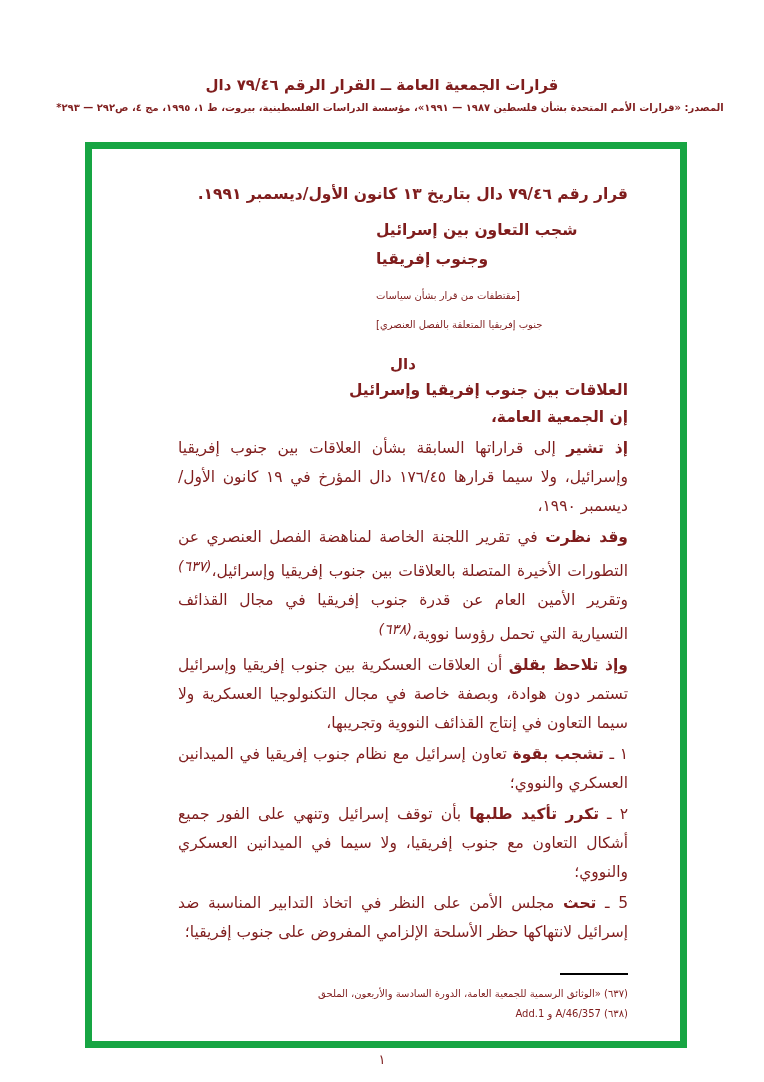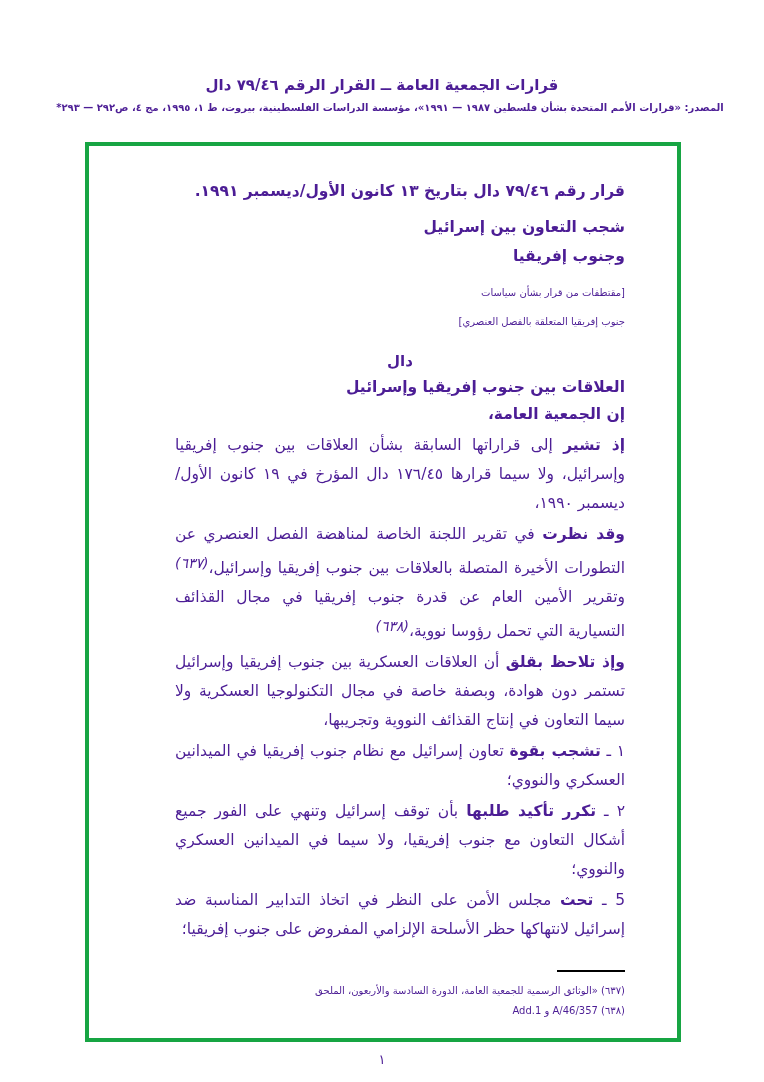--- a/index.html
+++ b/index.html
@@ -1,38 +1,38 @@
 <!DOCTYPE html>
 <html lang="ar" dir="rtl"><head>
 <meta charset="utf-8">
 <style>
   html, body { margin:0; padding:0; background:#ffffff; }
   .page {
     position:relative; width:764px; height:1082px; margin:0 auto;
-    background:#ffffff; color:#4c1d95;
+    background:#ffffff; color:#7f1d1d;
     font-family:"DejaVu Sans", sans-serif; direction:rtl; overflow:hidden;
   }
   .header-title {
     position:absolute; top:76px; left:0; right:0;
     text-align:center; font-size:15px; font-weight:bold; letter-spacing:0.2px;
   }
   .source-line {
     position:absolute; top:102px; left:16px; right:0;
     text-align:center; font-size:10px; font-weight:bold;
   }
   .frame {
     position:absolute; top:142px; left:85px; width:588px; height:892px;
-    border:4px solid #1d4ed8; background:#ffffff;
+    border:7px solid #1d4ed8; background:#ffffff;
   }
   .frame-inner {
     position:absolute; top:0; right:0; bottom:0; left:0;
     padding:36px 52px 0 86px; box-sizing:border-box;
   }
   .doc-title { font-size:15.5px; font-weight:bold; margin:0 0 13px; text-align:right; }
-  .heading-mid { width:56%; margin:0 0 0 auto; text-align:right; }
+  .heading-mid { width:56%; margin:0 0 0 auto; text-align:left; }
   .doc-subtitle { font-weight:bold; font-size:15.5px; line-height:29px; margin:0 0 7px; }
   .bracket-line { font-size:10px; line-height:29px; margin:0; }
   .section-letter { text-align:center; font-weight:bold; font-size:15px; margin:16px 0 8px; }
   .section-title { font-weight:bold; font-size:15.5px; margin:0 0 4px; }
   .paras p { margin:0 0 2px; font-size:15.5px; line-height:29px; text-align:justify; }
   .seg-bold { font-weight:bold; }
   .seg-sup { font-size:14px; vertical-align:5px;font-style:italic; }
   .footnotes { margin-top:26px; }
   .fn-rule { width:68px; border:0; border-top:2px solid #000000; margin:0 0 9px; }
   .fn-block { width:81%; }

